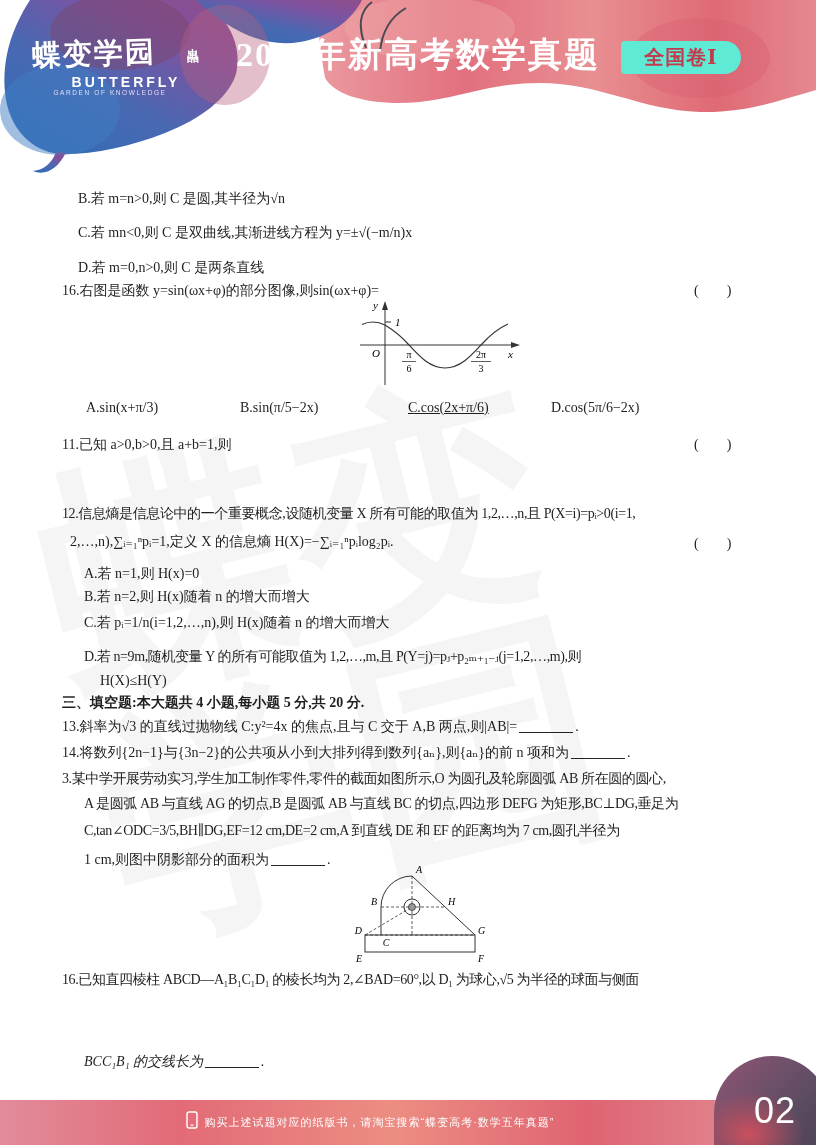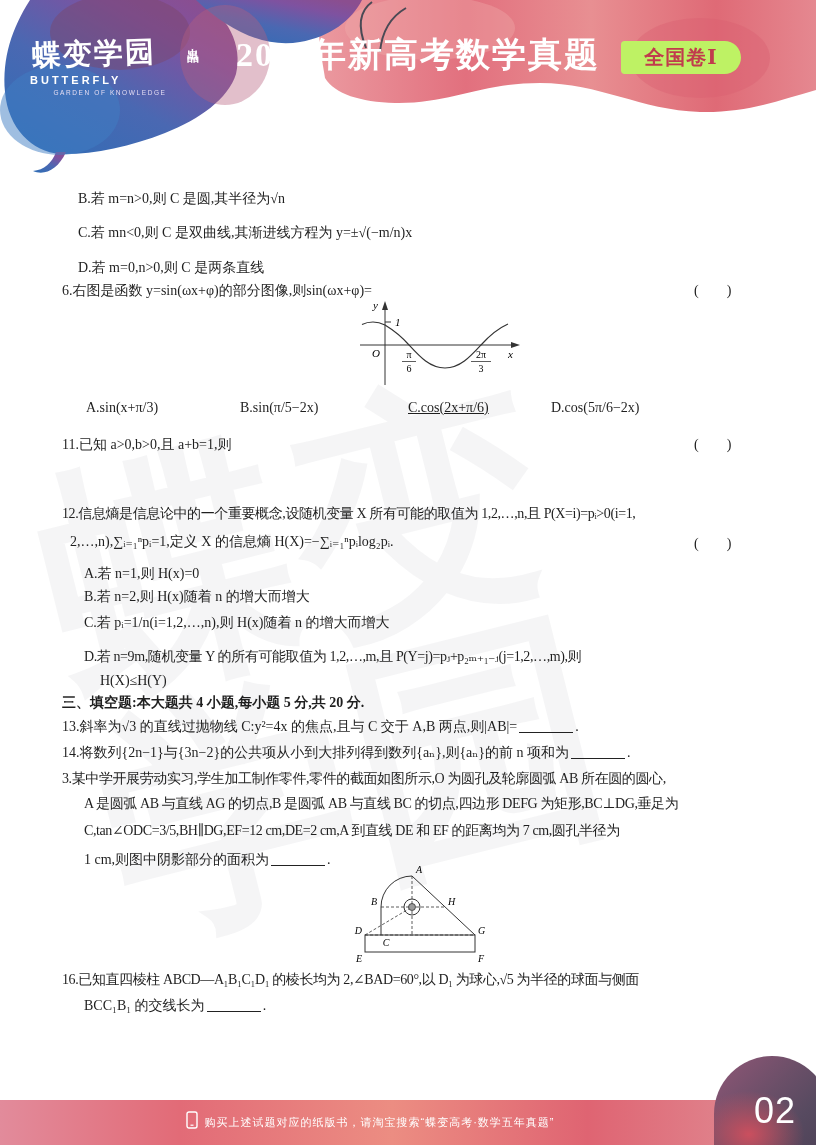--- a/index.html
+++ b/index.html
@@ -6,27 +6,27 @@
   .page{position:relative;width:816px;height:1145px;background:#ffffff;overflow:hidden;
         font-family:"Liberation Serif","DejaVu Serif",serif;color:#1f1f1f;}
   
   .hdr-svg{position:absolute;left:0;top:0;z-index:3;}
   .logo-name{position:absolute;left:32px;top:34px;width:150px;z-index:4;color:#fff;
              font-family:"Liberation Sans","DejaVu Sans",sans-serif;font-weight:bold;
              font-size:29px;letter-spacing:2px;transform:rotate(-2deg);}
   .logo-seal{position:absolute;left:184px;top:38px;z-index:4;color:#fff;
              font-family:"Liberation Sans",sans-serif;font-size:12px;writing-mode:vertical-rl;
              letter-spacing:3px;font-weight:bold;}
-  .logo-en1{position:absolute;left:30px;top:74px;width:160px;z-index:4;color:#fff;
-            font-family:"Liberation Sans",sans-serif;font-size:11px;font-weight:bold;letter-spacing:3px;}
+  .logo-en1{position:absolute;left:46px;top:74px;width:160px;z-index:4;color:#fff;text-align:center;
+            font-family:"Liberation Sans",sans-serif;font-size:14px;font-weight:bold;letter-spacing:3px;}
   .logo-en2{position:absolute;left:22px;top:89px;width:176px;z-index:4;color:#e3dcf2;text-align:center;
             font-family:"Liberation Sans",sans-serif;font-size:6.5px;letter-spacing:1.6px;}
   .main-title{position:absolute;left:236px;top:32px;z-index:4;color:#fff;font-weight:bold;
               font-size:34px;letter-spacing:2px;white-space:nowrap;}
-  .badge{position:absolute;left:621px;top:41px;width:120px;height:33px;z-index:4;background:#bef264;
+  .badge{position:absolute;left:621px;top:41px;width:120px;height:33px;z-index:4;background:#5eead4;
          border-radius:4px 18px 18px 4px;display:flex;align-items:center;justify-content:center;
          color:#c13b4d;font-weight:bold;font-size:20px;letter-spacing:1px;}
   
   .wm{position:absolute;left:70px;top:400px;width:620px;z-index:1;
       font-family:"Liberation Sans",sans-serif;font-weight:bold;font-size:250px;line-height:0.98;
       color:rgba(70,70,85,0.055);transform:rotate(-14deg);letter-spacing:4px;word-break:break-all;}
   
   .t{position:absolute;font-size:14px;white-space:nowrap;z-index:2;}
   .tight{letter-spacing:-0.4px;}
   .bold{font-weight:bold;}
@@ -91,21 +91,21 @@
   <div class="logo-en2">GARDEN OF KNOWLEDGE</div>
   <div class="main-title">2020年新高考数学真题</div>
   <div class="badge">全国卷Ⅰ</div>
 
   <div class="wm">蝶变学园</div>
 
   <div class="t" style="left:78px;top:190px;">B.若 m=n&gt;0,则 C 是圆,其半径为√n</div>
   <div class="t" style="left:78px;top:224px;">C.若 mn&lt;0,则 C 是双曲线,其渐进线方程为 y=±√(−m/n)x</div>
   <div class="t" style="left:78px;top:259px;">D.若 m=0,n&gt;0,则 C 是两条直线</div>
 
-  <div class="t" style="left:62px;top:282px;">6.右图是函数 y=sin(ωx+φ)的部分图像,则sin(ωx+φ)=</div>
+  <div class="t" style="left:62px;top:282px;">16.右图是函数 y=sin(ωx+φ)的部分图像,则sin(ωx+φ)=</div>
   <div class="paren" style="top:282px;">(　　)</div>
 
   <svg class="fig" style="left:352px;top:297px;" width="175" height="90" viewBox="0 0 175 90">
     <line x1="8" y1="48" x2="162" y2="48" stroke="#333" stroke-width="1"></line>
     <polygon points="168,48 159,45 159,51" fill="#333"></polygon>
     <line x1="33" y1="88" x2="33" y2="10" stroke="#333" stroke-width="1"></line>
     <polygon points="33,4 30,13 36,13" fill="#333"></polygon>
     <path fill="none" stroke="#333" stroke-width="1.2" d="M10,27.5 C14,25.5 18,25 21,25 C27,25 30,26.5 33,28 C42,33.5 50,40 57,48
          C68,60 78,71 93,71 C108,71 118,60 129,48 C138,38 147,31 156,27"></path>
     <line x1="33" y1="25" x2="39" y2="25" stroke="#333" stroke-width="1"></line>
@@ -172,21 +172,21 @@
     <text x="25" y="43" font-size="10" font-style="italic" text-anchor="end">B</text>
     <text x="96" y="43" font-size="10" font-style="italic">H</text>
     <text x="10" y="72" font-size="10" font-style="italic" text-anchor="end">D</text>
     <text x="126" y="72" font-size="10" font-style="italic">G</text>
     <text x="34" y="84" font-size="10" font-style="italic" text-anchor="middle">C</text>
     <text x="10" y="100" font-size="10" font-style="italic" text-anchor="end">E</text>
     <text x="126" y="100" font-size="10" font-style="italic">F</text>
   </svg>
 
   <div class="t tight" style="left:62px;top:971px;">16.已知直四棱柱 ABCD—A₁B₁C₁D₁ 的棱长均为 2,∠BAD=60°,以 D₁ 为球心,√5 为半径的球面与侧面</div>
-  <div class="t" style="left:84px;top:997px;">
+  <div class="t" style="left:84px;top:1053px;font-style:italic;">
     <span>BCC₁B₁ 的交线长为</span><span class="blank"></span><span>.</span>
   </div>
 
   <div class="footer-band"></div>
   <div class="footer-blob"></div>
   <div class="footer-note">
     <svg class="phone-icon" width="12" height="18" viewBox="0 0 12 18">
       <rect x="1" y="1" width="10" height="16" rx="2" fill="none" stroke="#fff" stroke-width="1.4"></rect>
       <line x1="4.5" y1="14.2" x2="7.5" y2="14.2" stroke="#fff" stroke-width="1.2"></line>
     </svg><span>购买上述试题对应的纸版书，请淘宝搜索“蝶变高考·数学五年真题”</span>

